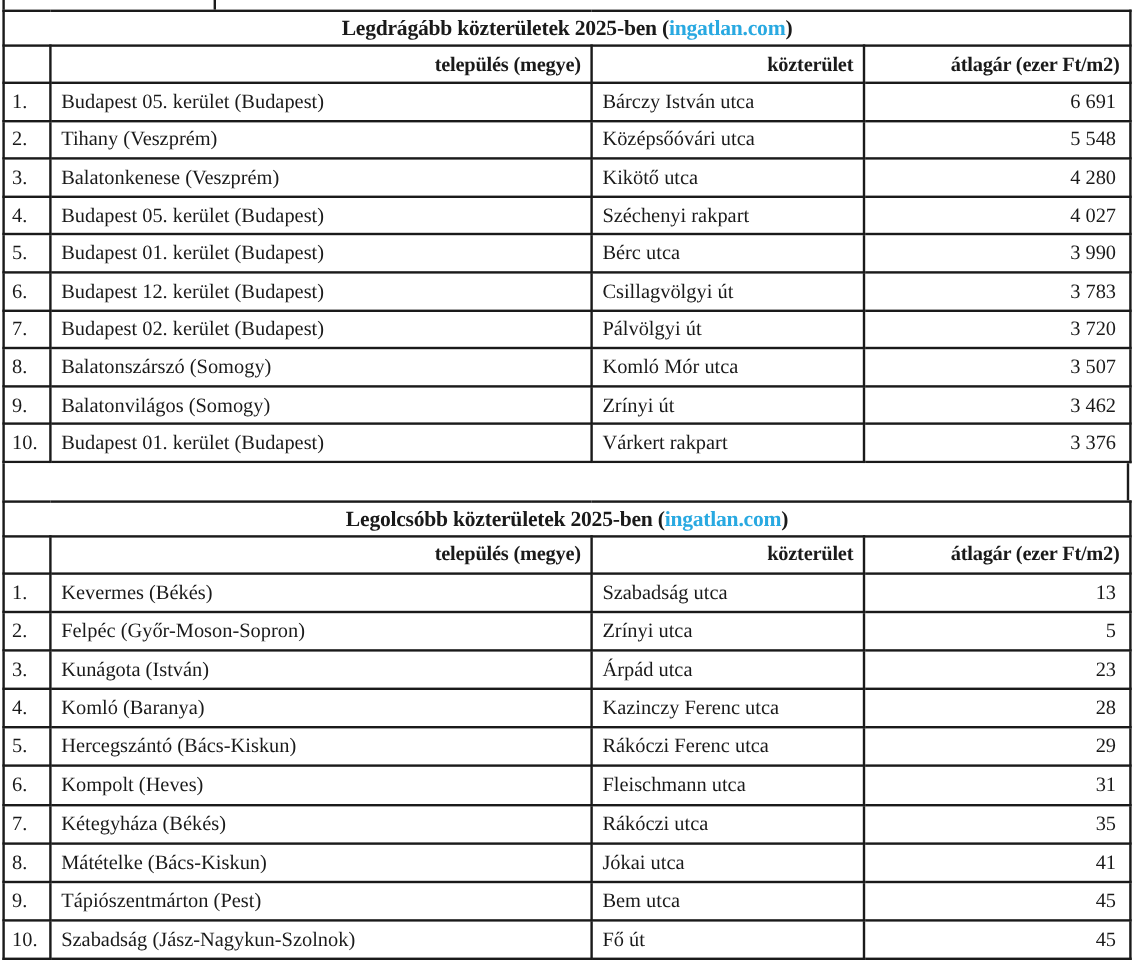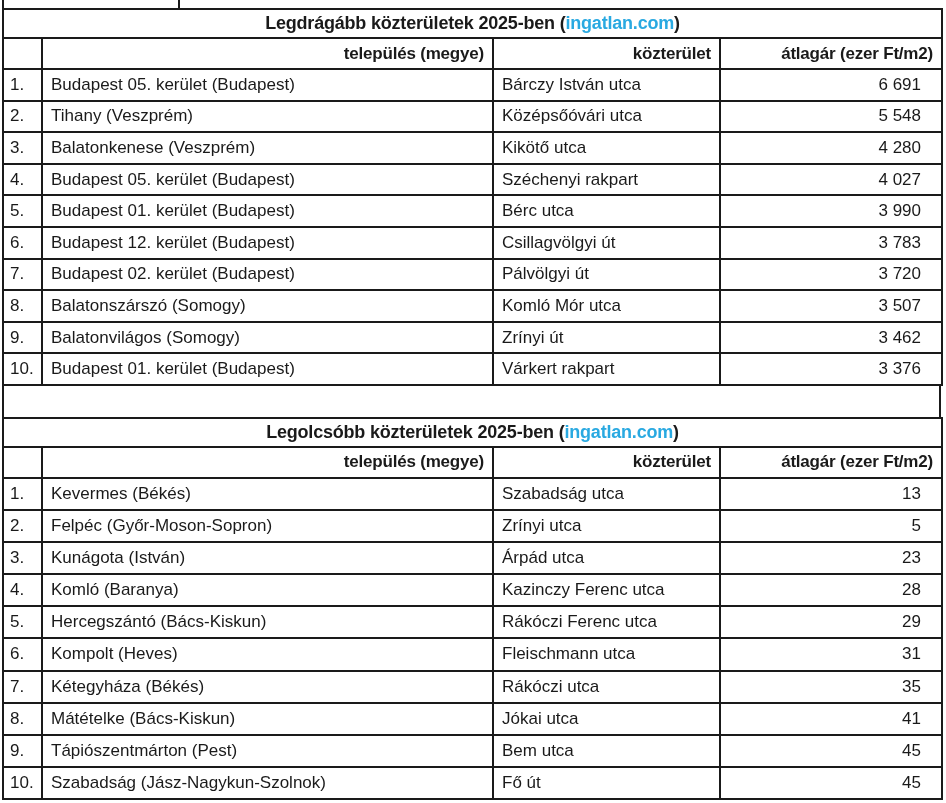--- a/index.html
+++ b/index.html
@@ -2,21 +2,21 @@
 <html><head>
 <meta charset="utf-8">
 <style>
   * { box-sizing: border-box; }
   html, body { margin: 0; padding: 0; background: #ffffff; }
   .sheet {
     width: 946px;
     height: 803px;
     background: #ffffff;
     color: #1a1a1a;
-    font-family: Liberation Sans, sans-serif;
+    font-family: Liberation Serif, serif;
     position: relative;
     overflow: hidden;
   }
   
   .top-strip { height: 8px; position: relative; width: 946px; }
   .top-strip .vseg { position: absolute; top: 0; width: 2px; height: 8px; background: #1a1a1a; }
   .vseg.v-left  { left: 2px; }
   .vseg.v-mid   { left: 178px; }
 
   table.grid {
@@ -43,21 +43,21 @@
   }
   tr.head-row th {
     text-align: right;
     font-weight: bold;
     height: 31px;
     letter-spacing: -0.2px;
   }
   .t0 tbody td { height: 31.6px; }
   .t1 tbody td { height: 32.1px; }
   td.c-rank  { padding-left: 6px; padding-right: 2px; }
-  td.c-price { text-align: right; padding-right: 20px; }
+  td.c-price { text-align: right; padding-right: 11px; }
   .src-link { font-weight: bold; }
 
   .gap-row {
     height: 31px;
     width: 939px;
     margin-left: 2px;
     border-left: 2px solid #1a1a1a;
     border-right: 2px solid #1a1a1a;
     background: #ffffff;
   }

